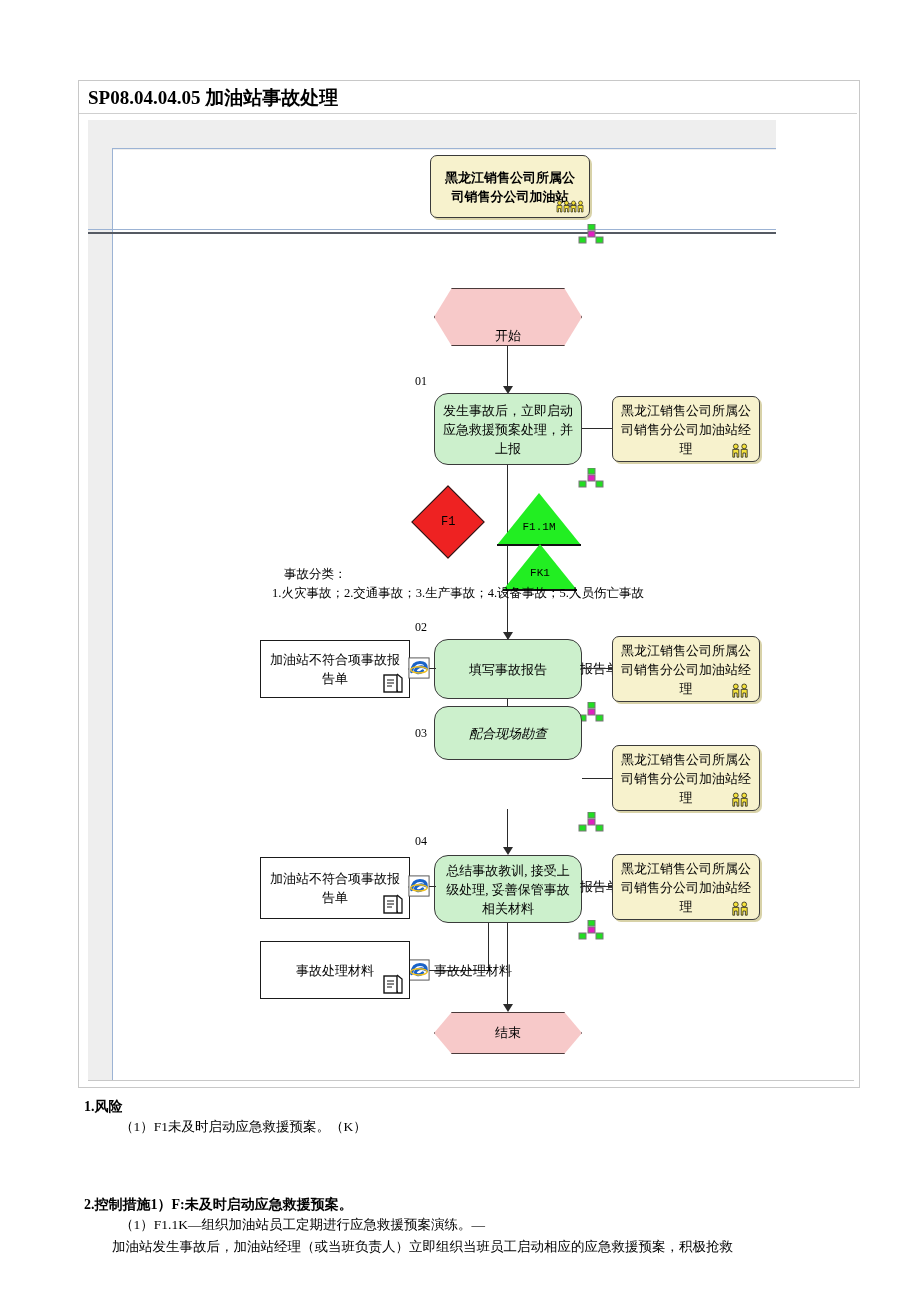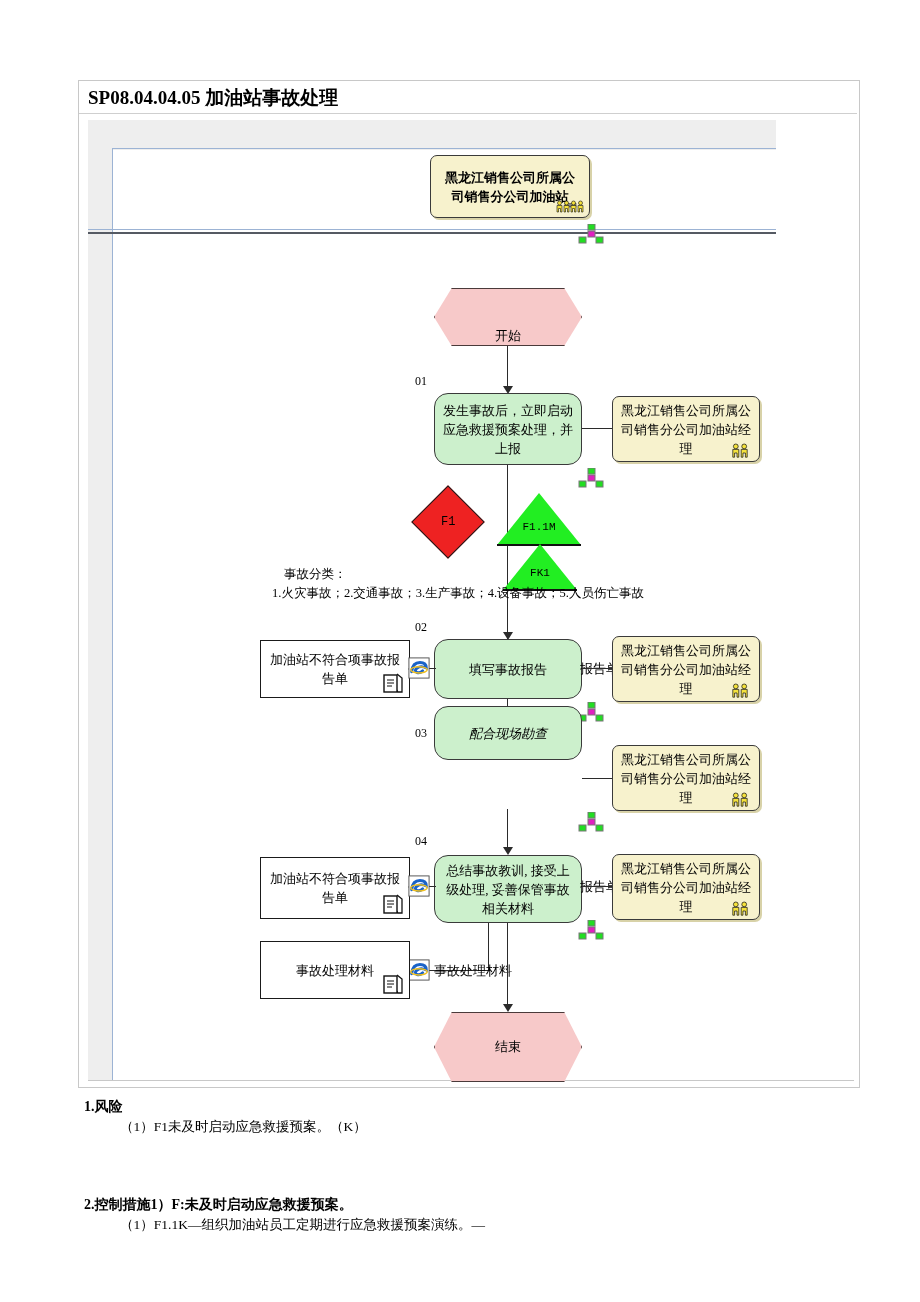--- a/index.html
+++ b/index.html
@@ -295,25 +295,26 @@
         <line x1="6" y1="9" x2="13" y2="9"></line>
         <line x1="6" y1="12" x2="13" y2="12"></line>
         <line x1="6" y1="15" x2="11" y2="15"></line>
       </g>
   </svg>
 </div>
 
 <div class="conn conn-v" style="left:507px;top:923px;height:85px;"></div>
 <div class="arrow-down" style="left:503px;top:1004px;"></div>
 
-<div class="node terminator" style="left:434px;top:1012px;width:148px;height:70px;">
+<div class="node terminator" style="left:434px;top:1012px;width:148px;height:42px;">
   <span>结束</span>
 </div>
 
 <div class="sec" style="left:84px;top:1098px;width:790px;">
   <div class="sec-h">1.风险</div>
   <div class="sec-p indent1">（1）F1未及时启动应急救援预案。（K）</div>
 </div>
 
 <div class="sec" style="left:84px;top:1196px;width:800px;">
   <div class="sec-h">2.控制措施1）F:未及时启动应急救援预案。</div>
   <div class="sec-p indent1">（1）F1.1K—组织加油站员工定期进行应急救援预案演练。—</div>
+  <div class="sec-p indent2">加油站发生事故后，加油站经理（或当班负责人）立即组织当班员工启动相应的应急救援预案，积极抢救</div>
 </div>
 
 </body></html>

